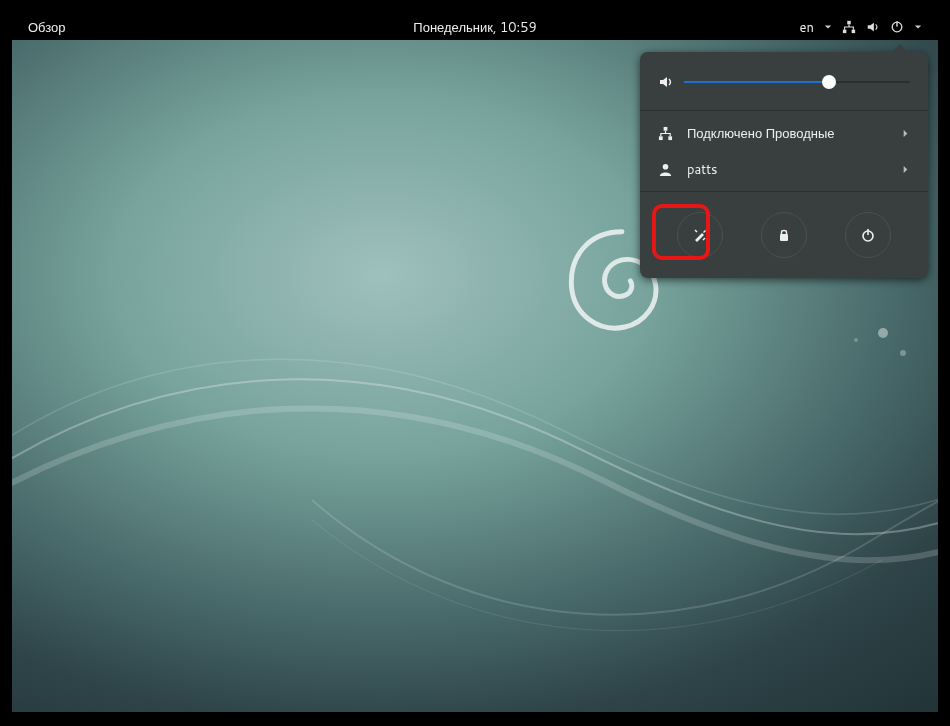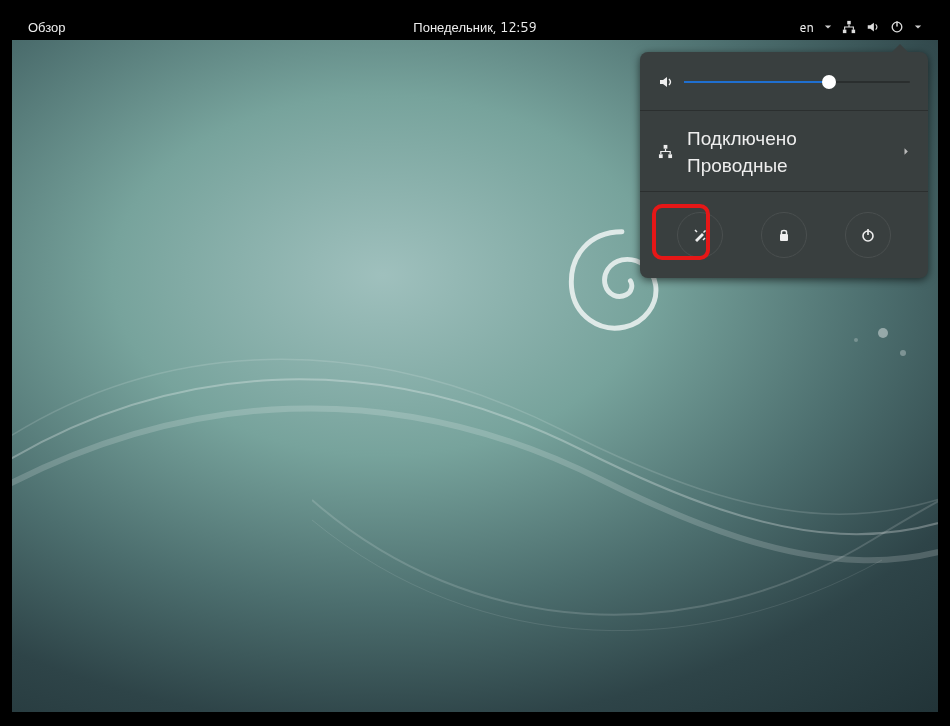--- a/index.html
+++ b/index.html
@@ -94,21 +94,21 @@
     }
     .system-menu {
       position: absolute;
       top: 38px;
       right: 10px;
       width: 288px;
       background: #393f3f;
       border-radius: 8px;
       padding: 12px 0 20px 0;
       color: #eee;
-      font-size: 19px;
+      font-size: 13px;
       box-shadow: 0 2px 8px rgba(0,0,0,0.6);
     }
     .system-menu::before {
       content: "";
       position: absolute;
       top: -8px;
       right: 20px;
       border-left: 8px solid transparent;
       border-right: 8px solid transparent;
       border-bottom: 8px solid #393f3f;
@@ -216,21 +216,21 @@
   </style>
 </head>
 <body>
 
 <div class="screen">
   <div class="topbar">
     <div class="topbar-left">
       <span>Обзор</span>
     </div>
     <div class="topbar-center">
-      <span>Понедельник, 12:59</span>
+      <span>Понедельник, 10:59</span>
     </div>
     <div class="topbar-right">
       <div class="lang">
         <span>en</span>
         <svg class="caret-sm" viewBox="0 0 10 10">
             <path d="M1 3 L5 7 L9 3 Z"></path>
           </svg>
       </div>
       <div class="status-icons">
         <svg class="icon-sm" viewBox="0 0 16 16">
@@ -295,20 +295,30 @@
           <rect x="1" y="11" width="4" height="4"></rect>
           <rect x="11" y="11" width="4" height="4"></rect>
         <path d="M8 5 V8 M3 11 V8 H13 V11" stroke="#eee" stroke-width="1.3" fill="none"></path>
       </svg>
       <span>Подключено Проводные</span>
       <svg class="arrow" viewBox="0 0 10 10">
           <path d="M3 1 L7 5 L3 9 Z"></path>
         </svg>
     </div>
 
+    <div class="menu-item">
+      <svg class="menu-icon" viewBox="0 0 16 16">
+        <circle cx="8" cy="5" r="3"></circle>
+          <path d="M2 15 C 2 10, 14 10, 14 15 Z"></path>
+      </svg>
+      <span>patts</span>
+      <svg class="arrow" viewBox="0 0 10 10">
+          <path d="M3 1 L7 5 L3 9 Z"></path>
+        </svg>
+    </div>
 
     <div class="divider"></div>
 
     <div class="action-row">
       <div class="action-btn">
         <svg viewBox="0 0 16 16">
           <path d="M3 13 L10 6 L12 8 L5 15 Z M11 5 L13 3 L14 4 L12 6 Z"></path>
           <path d="M13 11 L11 13 M3 3 L5 5" stroke="#eee" stroke-width="1.5"></path>
         </svg>
       </div>

